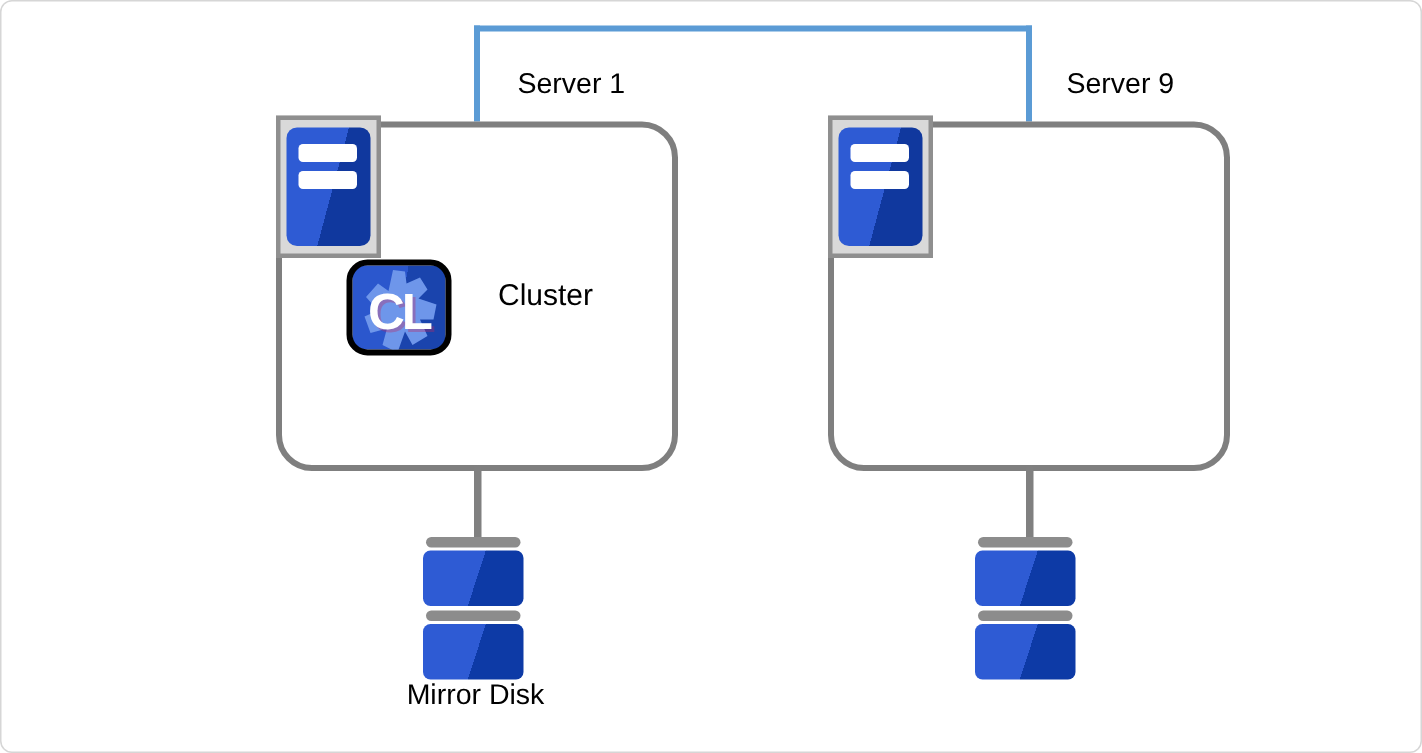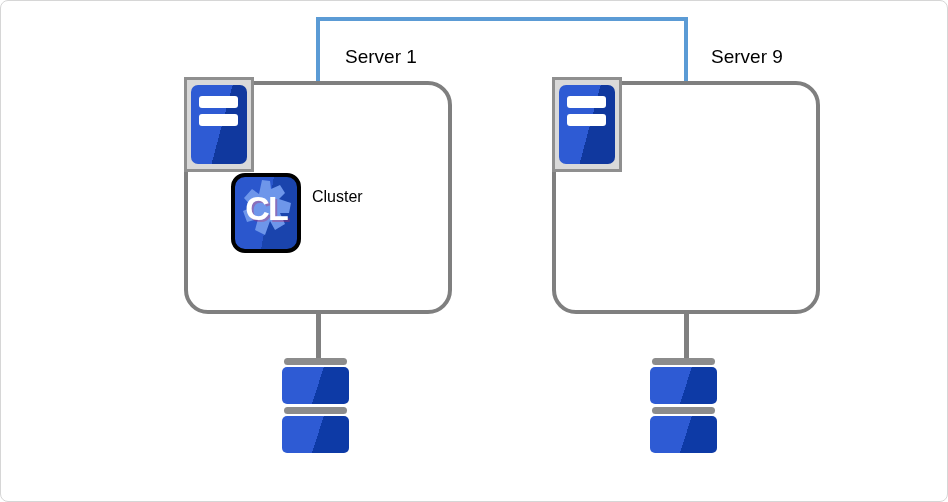--- a/index.html
+++ b/index.html
@@ -73,41 +73,41 @@
     border-radius: 3px;
     background: #ffffff;
   }
   .tower-bar.b1 { top: 11px; }
   .tower-bar.b2 { top: 29px; }
 
   
   .cl-icon {
     position: absolute;
     left: 230px; top: 172px;
-    width: 70px; height: 80px;
+    width: 70px; height: 64px;
     box-sizing: border-box;
     border: 4px solid #000000;
     border-radius: 14px;
     background: linear-gradient(100deg, #2B57CD 52%, #1A44AD 52%);
     overflow: hidden;
   }
   .cl-blob { position: absolute; left: 0; top: 0; width: 62px; height: 62px; }
   .cl-text {
     position: absolute;
     left: 0; top: 0; width: 62px; height: 62px;
     display: flex; align-items: center; justify-content: center;
     font-size: 34px; font-weight: bold; color: #ffffff;
     letter-spacing: -2px;
     text-shadow: 2px 2px 0 rgba(190, 40, 100, 0.35);
   }
 
   .cluster-label {
     position: absolute;
-    left: 311px; top: 183px;
-    font-size: 16px; line-height: 26px;
+    left: 331px; top: 183px;
+    font-size: 20px; line-height: 26px;
     color: #000;
   }
   .cluster-label span { display: block; }
 
   
   .vconn {
     position: absolute;
     top: 309px;
     width: 5px; height: 52px;
     background: #808080;
@@ -188,14 +188,15 @@
     <div class="disk-cap"></div>
     <div class="disk-platter last"></div>
   </div>
   <div class="disk-stack stack2">
     <div class="disk-cap"></div>
     <div class="disk-platter"></div>
     <div class="disk-cap"></div>
     <div class="disk-platter last"></div>
   </div>
 
+  <div class="mirror-label">Mirror Disk</div>
 
 </div>
 
 </body></html>

